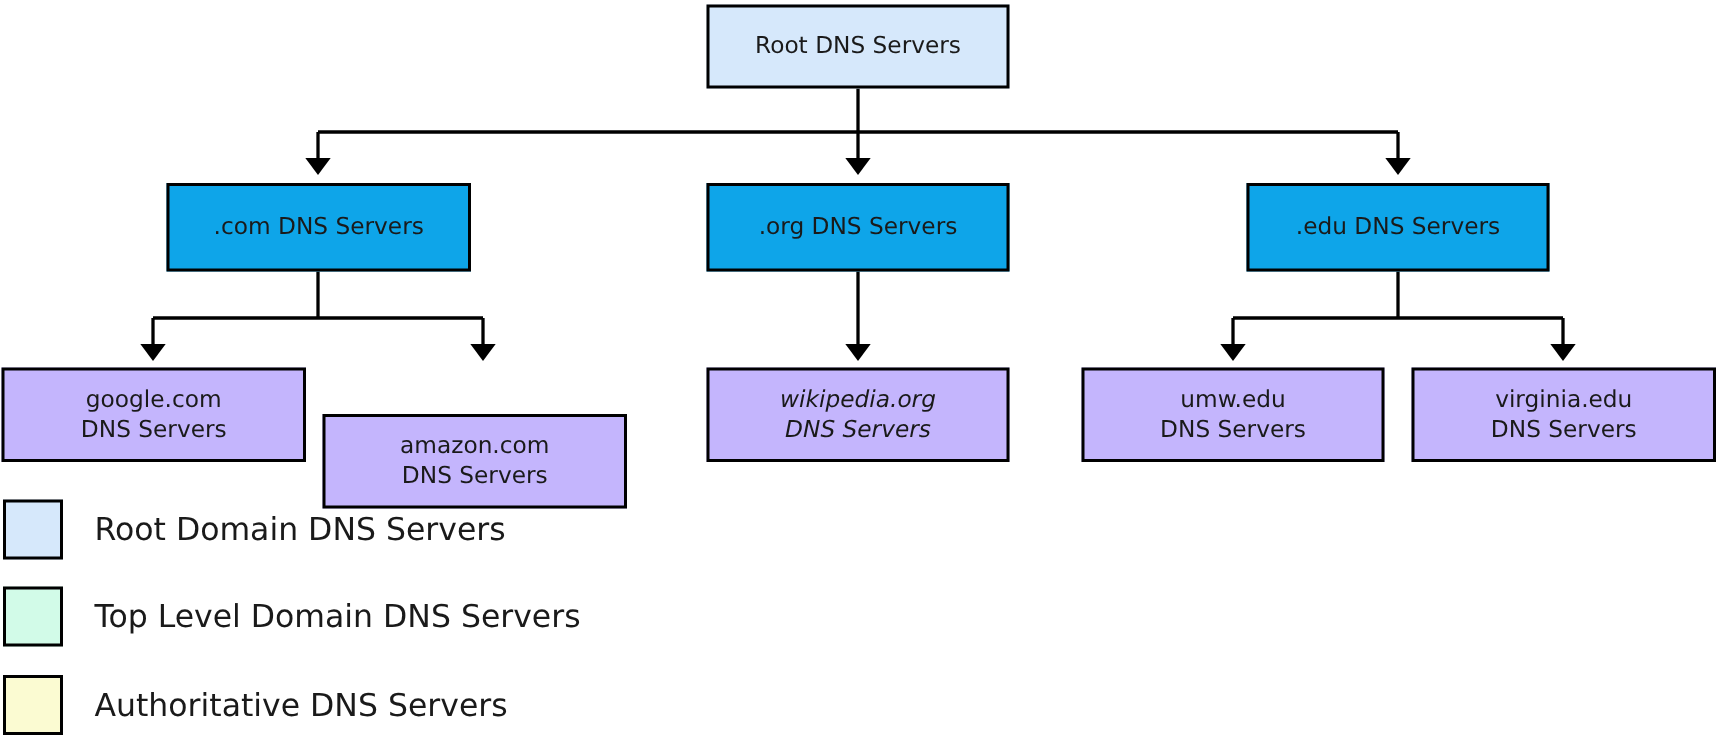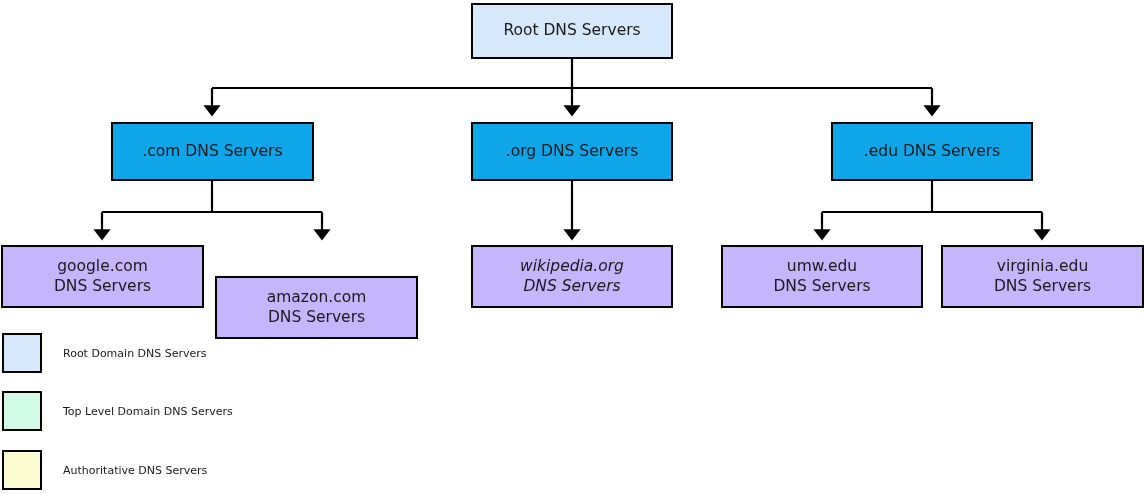--- a/index.html
+++ b/index.html
@@ -81,21 +81,21 @@
     box-sizing: border-box;
     border: 2px solid #000000;
   }
   .legend-label {
     position: absolute;
     left: 63px;
     top: 0;
     height: 40px;
     display: flex;
     align-items: center;
-    font-size: 11px;
+    font-size: 21px;
     color: #1a1a1a;
     white-space: nowrap;
   }
 </style>
 </head>
 <body>
 
 <div id="diagram-root">
 
   <svg class="edges" viewBox="0 0 1145 495" width="1145" height="495" xmlns="http://www.w3.org/2000/svg">

